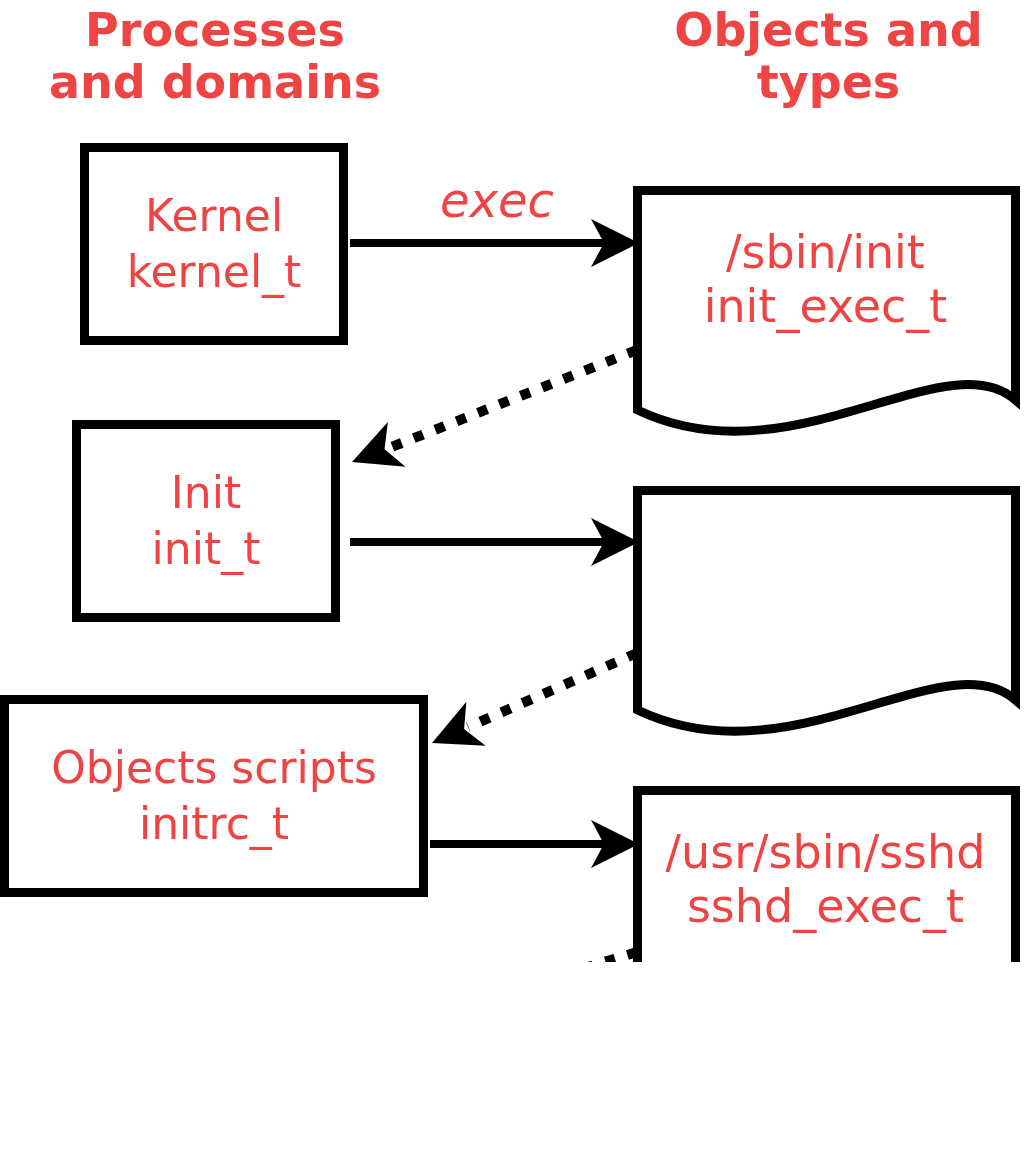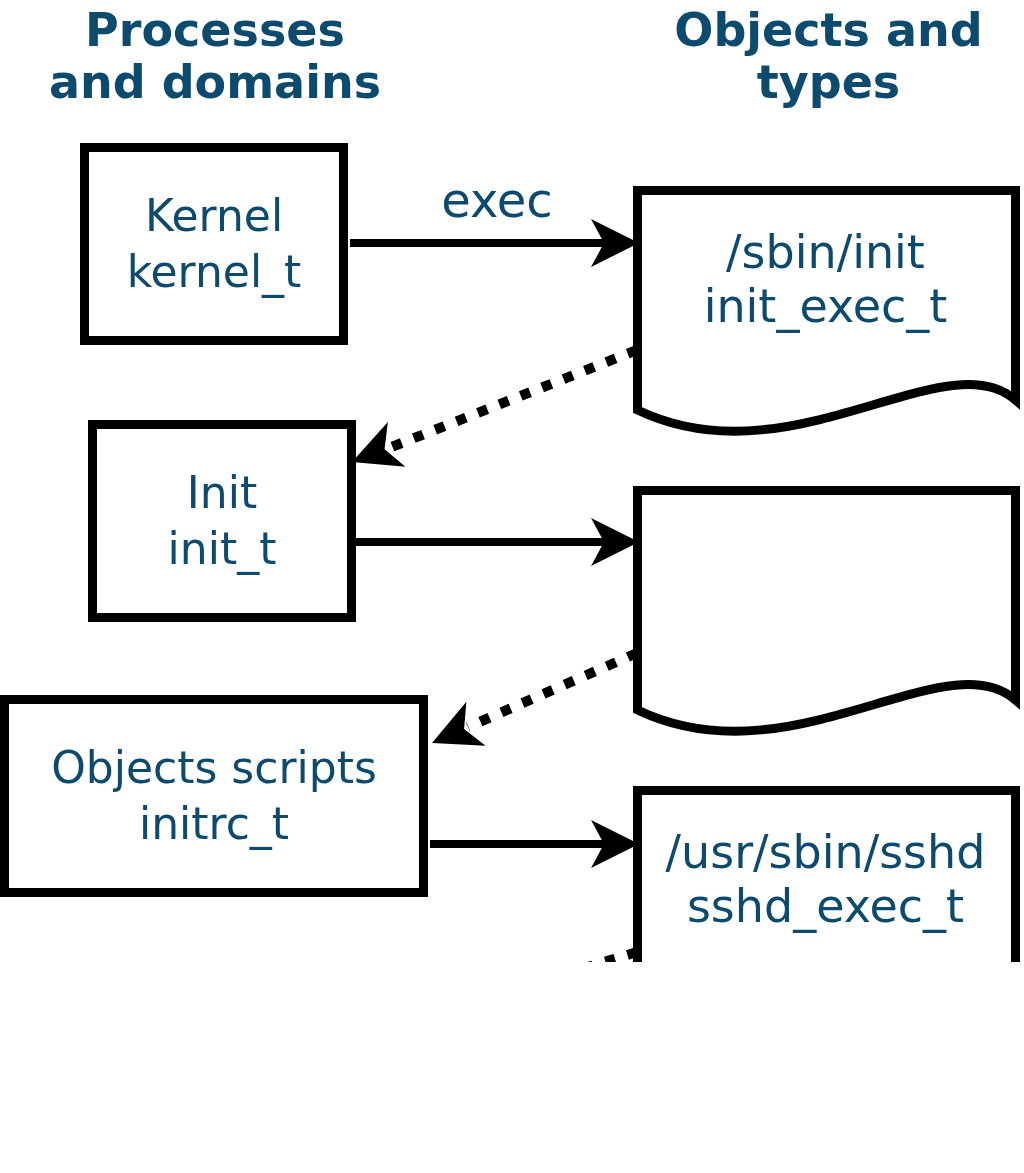--- a/index.html
+++ b/index.html
@@ -1,18 +1,18 @@
 <!DOCTYPE html>
 <html><head>
 <meta charset="utf-8">
 <style>
   html,body{margin:0;padding:0;background:#ffffff;}
   .canvas{
     position:relative;width:1024px;height:962px;background:#ffffff;
-    font-family:"DejaVu Sans","Liberation Sans",sans-serif;color:#0c4a6e;overflow:hidden;
+    font-family:"DejaVu Sans","Liberation Sans",sans-serif;color:#ef4444;overflow:hidden;
   }
   .heading{
     position:absolute;font-weight:bold;font-size:46px;line-height:52px;
     text-align:center;white-space:pre-line;letter-spacing:0px;
   }
   .pbox{
     position:absolute;border:9px solid #000;background:#fff;
     display:flex;flex-direction:column;align-items:center;justify-content:center;
     font-size:44px;line-height:56px;text-align:center;box-sizing:border-box;
   }
@@ -34,21 +34,21 @@
   <div class="heading" style="left:0px;top:4px;width:430px;">Processes
 and domains</div>
   <div class="heading" style="left:633px;top:4px;width:391px;">Objects and
 types</div>
 
   <div class="pbox" style="left:80px;top:143px;width:268px;height:202px;">
     <div>Kernel</div>
     <div>kernel_t</div>
   </div>
 
-  <div class="pbox" style="left:88px;top:420px;width:268px;height:202px;">
+  <div class="pbox" style="left:72px;top:420px;width:268px;height:202px;">
     <div>Init</div>
     <div>init_t</div>
   </div>
 
   <div class="pbox" style="left:0px;top:695px;width:428px;height:202px;">
     <div>Objects scripts</div>
     <div>initrc_t</div>
   </div>
 
 
@@ -96,15 +96,15 @@
     <g>
       <line x1="637" y1="653" x2="468" y2="727" stroke="#000" stroke-width="10" stroke-dasharray="10 13"></line>
       <polygon points="0,0 -48,-24 -35,0 -48,24" transform="translate(432,743) rotate(156.4)" fill="#000"></polygon>
     </g>
     <g>
       <line x1="637" y1="952" x2="444" y2="1011" stroke="#000" stroke-width="10" stroke-dasharray="10 13"></line>
       <polygon points="0,0 -48,-24 -35,0 -48,24" transform="translate(406,1023) rotate(162.9)" fill="#000"></polygon>
     </g>
   </svg>
 
-  <div class="edge-label" style="left:397px;top:176px;">exec</div>
+  <div class="edge-label" style="left:397px;top:176px;font-style:italic;">exec</div>
 
 </div>
 
 </body></html>

